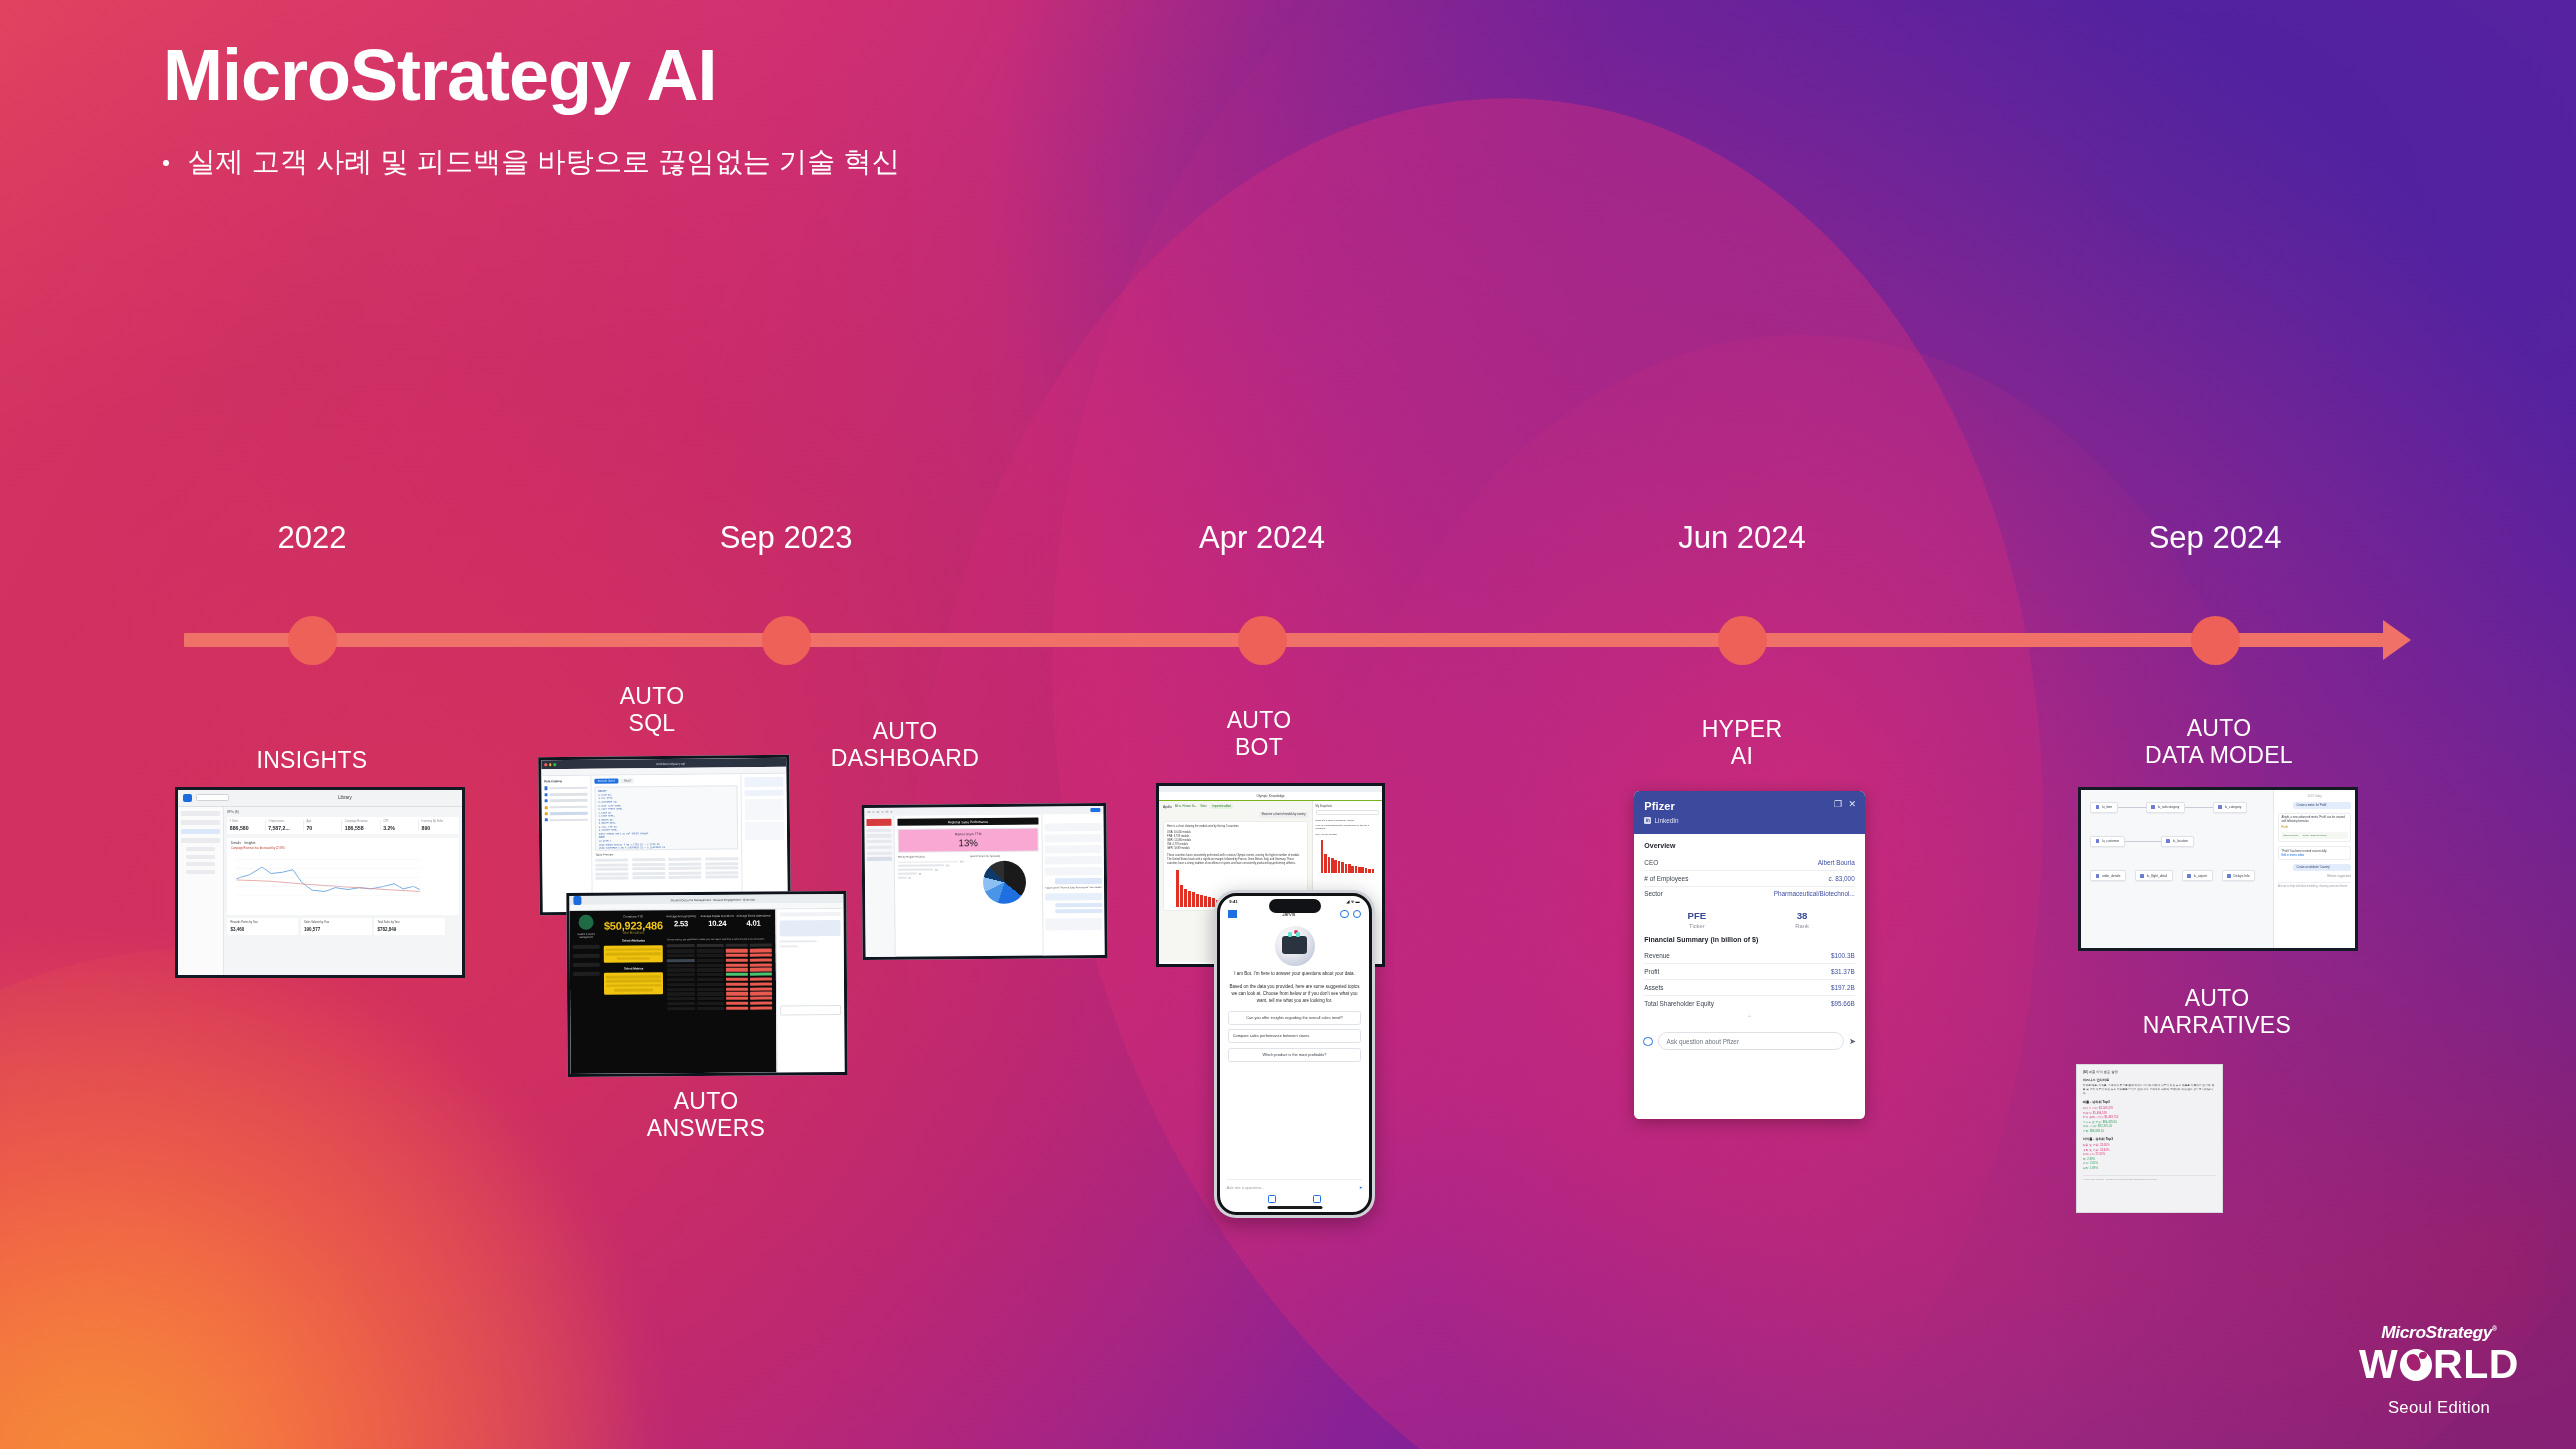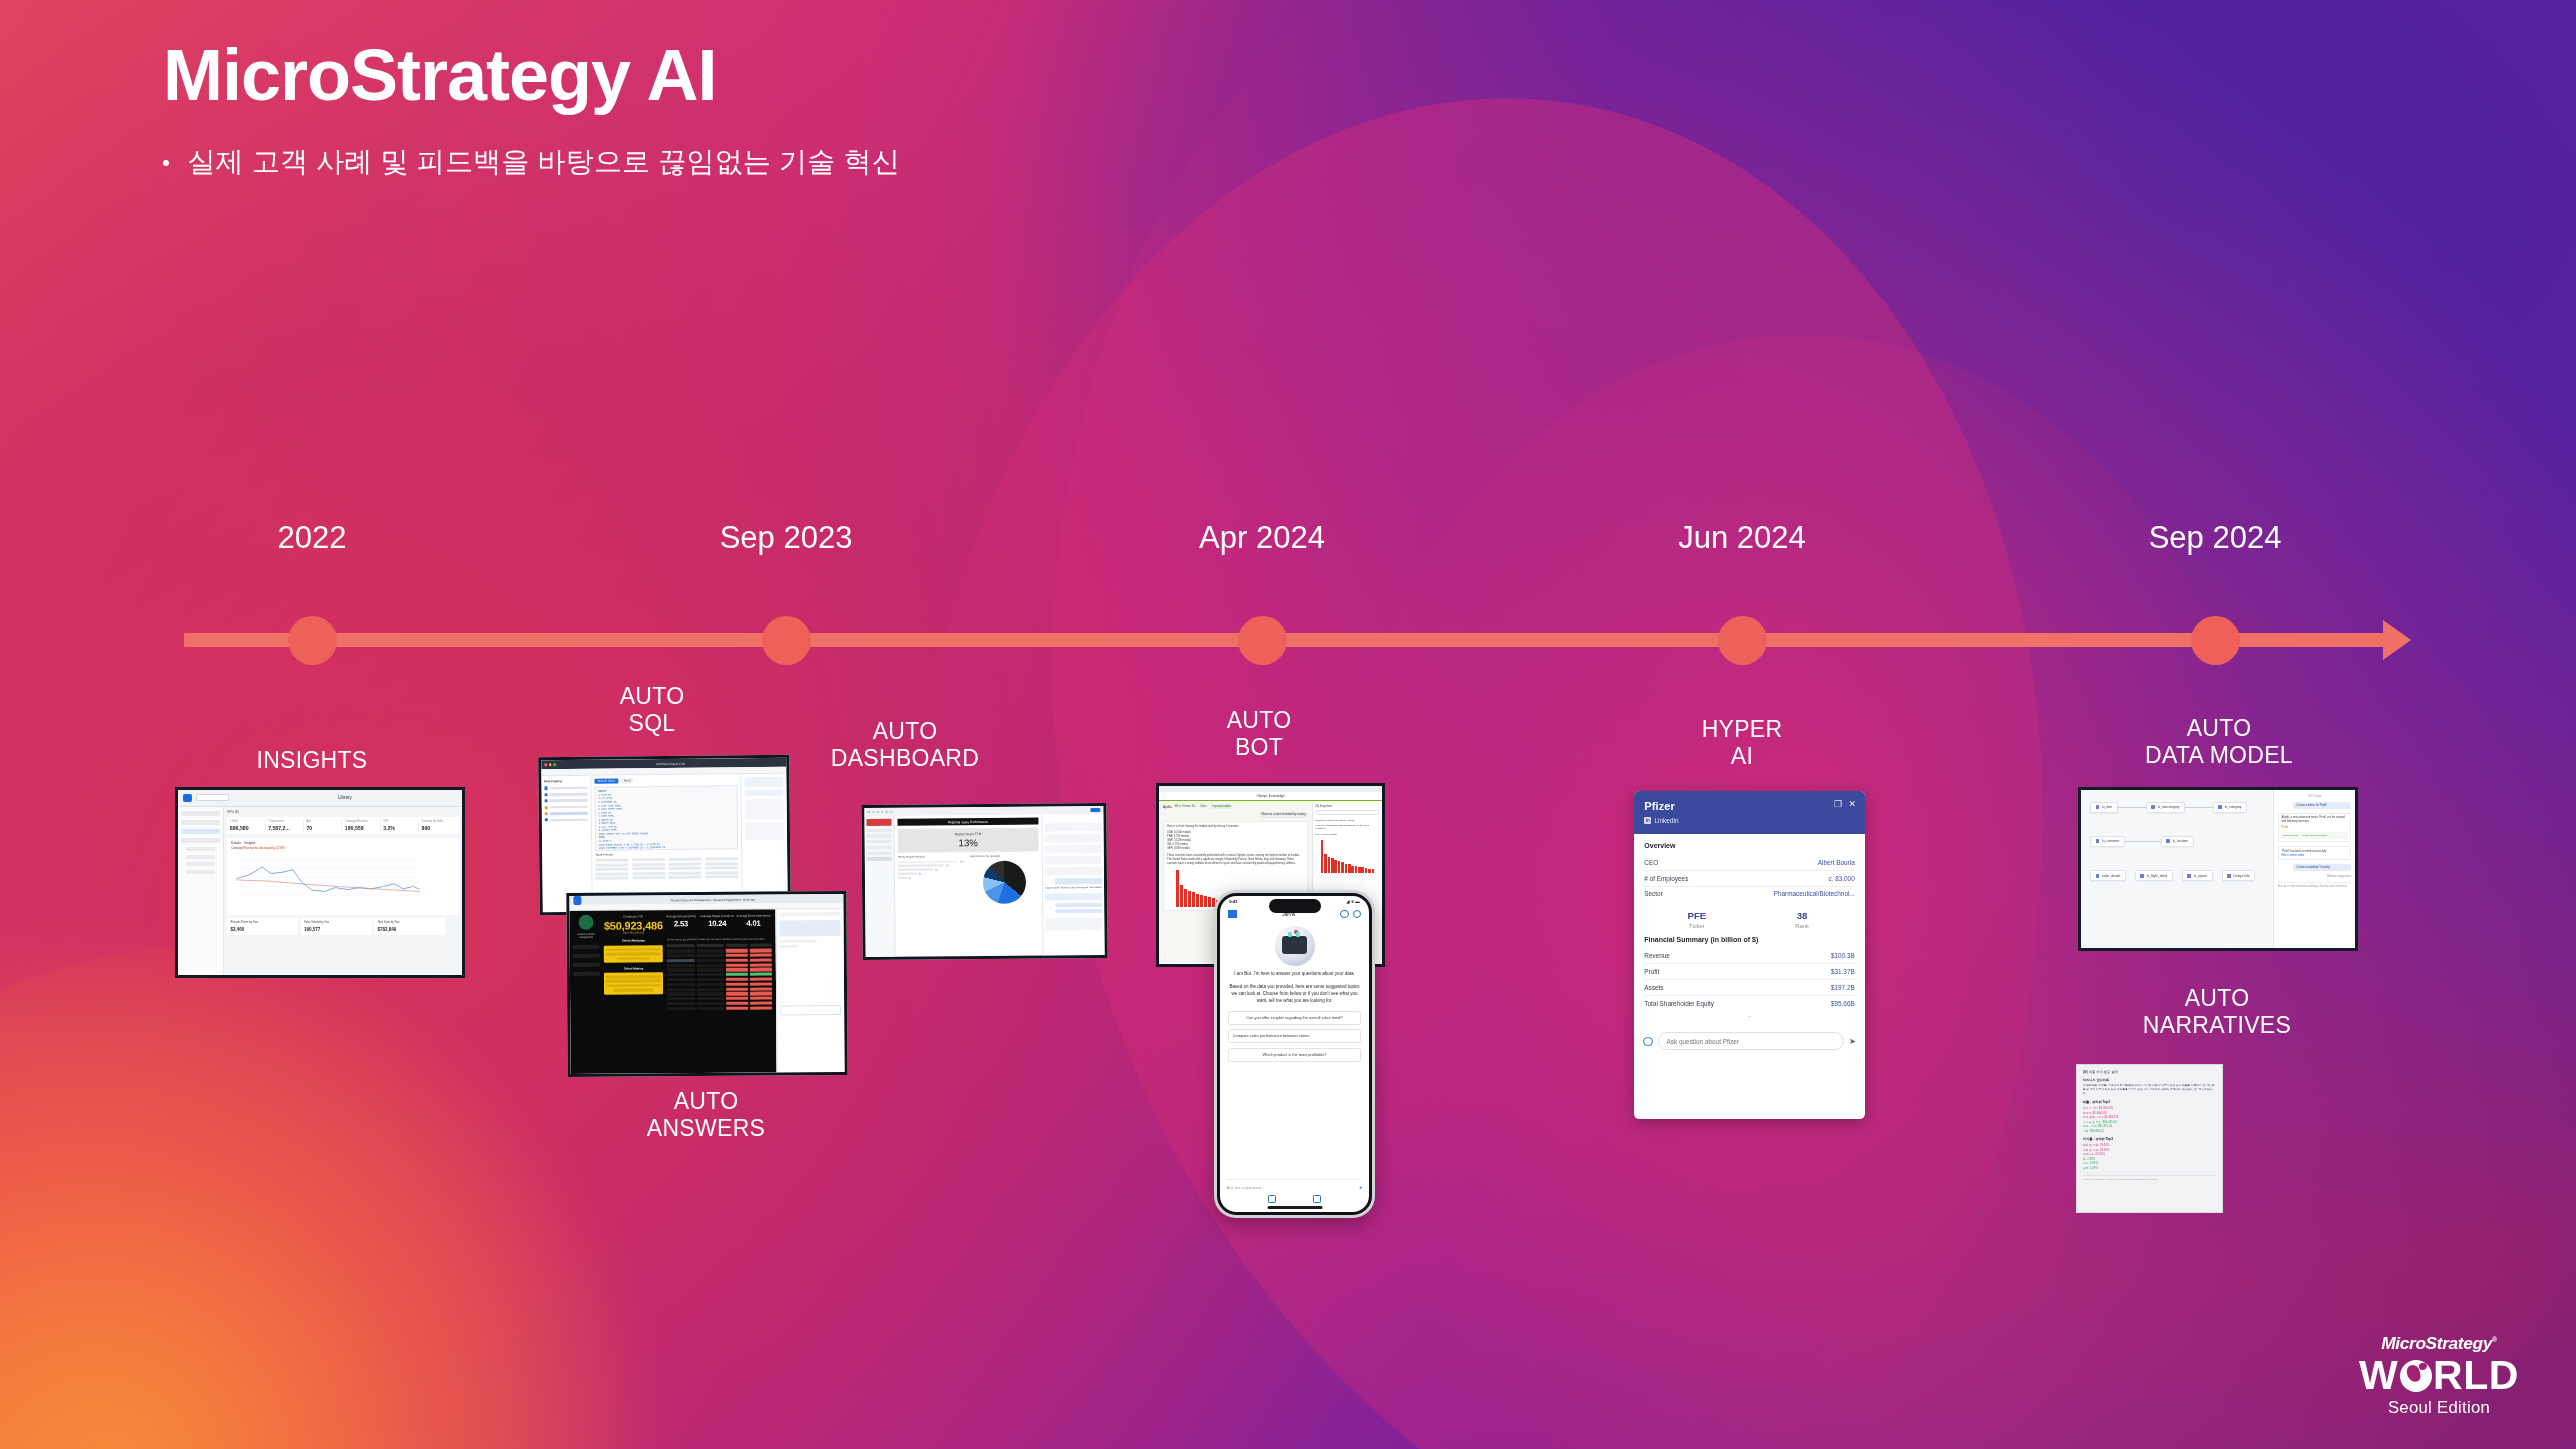--- a/index.html
+++ b/index.html
@@ -178,21 +178,21 @@
   .dsh-bar { height: 8.4px; background: #f0f2f5; display: flex; align-items: center; justify-content: space-between; padding: 0 3.2px; }
   .dsh-icons { display: flex; gap: 1.9px; }
   .dsh-ic { width: 2.6px; height: 2.6px; background: #c3c8ce; border-radius: 0.6px; }
   .dsh-blue { width: 10.3px; height: 3.9px; background: #1f6fe0; border-radius: 1.3px; }
   .dsh-body { display: flex; height: calc(100% - 8.4px); }
   .dsh-left { width: 30px; background: #f7f8fa; border-right: 0.6px solid #e4e7ea; padding: 2.6px 1.9px; }
   .dsh-lrow { height: 3.2px; background: #e6e9ed; border-radius: 0.6px; margin-bottom: 2.6px; }
   .dsh-lrow.red { background: #d63c3c; height: 7px; }
   .dsh-canvas { flex: 1; padding: 2.6px; }
   .dsh-title { background: #111; color: #fff; font-size: 3.2px; text-align: center; padding: 1.6px 0; border-radius: 0.6px; margin-bottom: 2.6px; }
-  .dsh-card { background: #e5e5e5; border: 0.6px solid #e6e9ed; border-radius: 1.3px; padding: 3.2px; text-align: center; margin-bottom: 3px; }
+  .dsh-card { background: #f9a8d4; border: 0.6px solid #e6e9ed; border-radius: 1.3px; padding: 3.2px; text-align: center; margin-bottom: 3px; }
   .dsh-card .c-lab { font-size: 3.2px; color: #333; margin-bottom: 1.3px; }
   .dsh-card .c-val { font-size: 9.7px; color: #1a1a1a; font-weight: 400; }
   .dsh-split { display: flex; gap: 3.2px; }
   .dsh-halflab { font-size: 2.6px; color: #555; margin-bottom: 1.9px; }
   .dsh-barrow { display: flex; align-items: center; gap: 1.9px; margin-bottom: 1.9px; }
   .dsh-barrow .bl { flex: 1; height: 1.6px; background: #e3e6ea; }
   .dsh-barrow .bn { font-size: 2.1px; color: #777; }
   .pie { width: 43px; height: 43px; border-radius: 50%; margin: 2.6px auto 0;
     background: conic-gradient(#1a1a1a 0 36%, #1f6fe0 36% 55%, #4a95e8 55% 68%, #8cc0f2 68% 79%, #0d3a6b 79% 88%, #2e2e2e 88% 100%); }
   .dsh-chat { width: 62px; border-left: 0.6px solid #e4e7ea; padding: 2.6px 1.9px; background: #fff; }
@@ -297,21 +297,21 @@
   .nr-foot { font-size: 2.2px; color: #9b9ea4; margin-top: 4.5px; border-top: 0.6px solid #e2e3e6; padding-top: 2.6px; }
 
   
   .logo { position: absolute; right: 57px; bottom: 31px; text-align: center; color: #ffffff; }
   .logo-ms { font-size: 17.4px; font-weight: 700; font-style: italic; letter-spacing: -0.4px; }
   .logo-ms sup { font-size: 7px; font-style: normal; vertical-align: super; }
   .logo-world { font-size: 41px; font-weight: 700; letter-spacing: 0.6px; line-height: 1.02; margin-top: 1.3px; display: flex; align-items: center; justify-content: center; }
   .globe { display: inline-block; width: 32px; height: 32px; border-radius: 50%; background: #ffffff; position: relative; margin: 0 1.3px; overflow: hidden; }
   .globe::before { content:""; position: absolute; left: 7.7px; top: 5.2px; width: 13px; height: 16.7px; background: #a62072; border-radius: 48% 52% 38% 62%; transform: rotate(-12deg); }
   .globe::after { content:""; position: absolute; left: 19.3px; top: 2.6px; width: 7.7px; height: 7.7px; background: #a62072; border-radius: 50% 40% 60% 45%; }
-  .logo-sub { font-size: 16.7px; font-weight: 400; margin-top: 1px; letter-spacing: 0.3px; }
+  .logo-sub { font-size: 16.7px; font-weight: 400; margin-top: 12px; letter-spacing: 0.3px; }
 </style>
 </head>
 <body>
 
 <div class="bg">
   <div class="bg-base"></div>
   <div class="bg-swoosh-a"></div>
   <div class="bg-swoosh-b"></div>
   <div class="bg-swoosh-c"></div>
   <div class="bg-glow-orange"></div>

